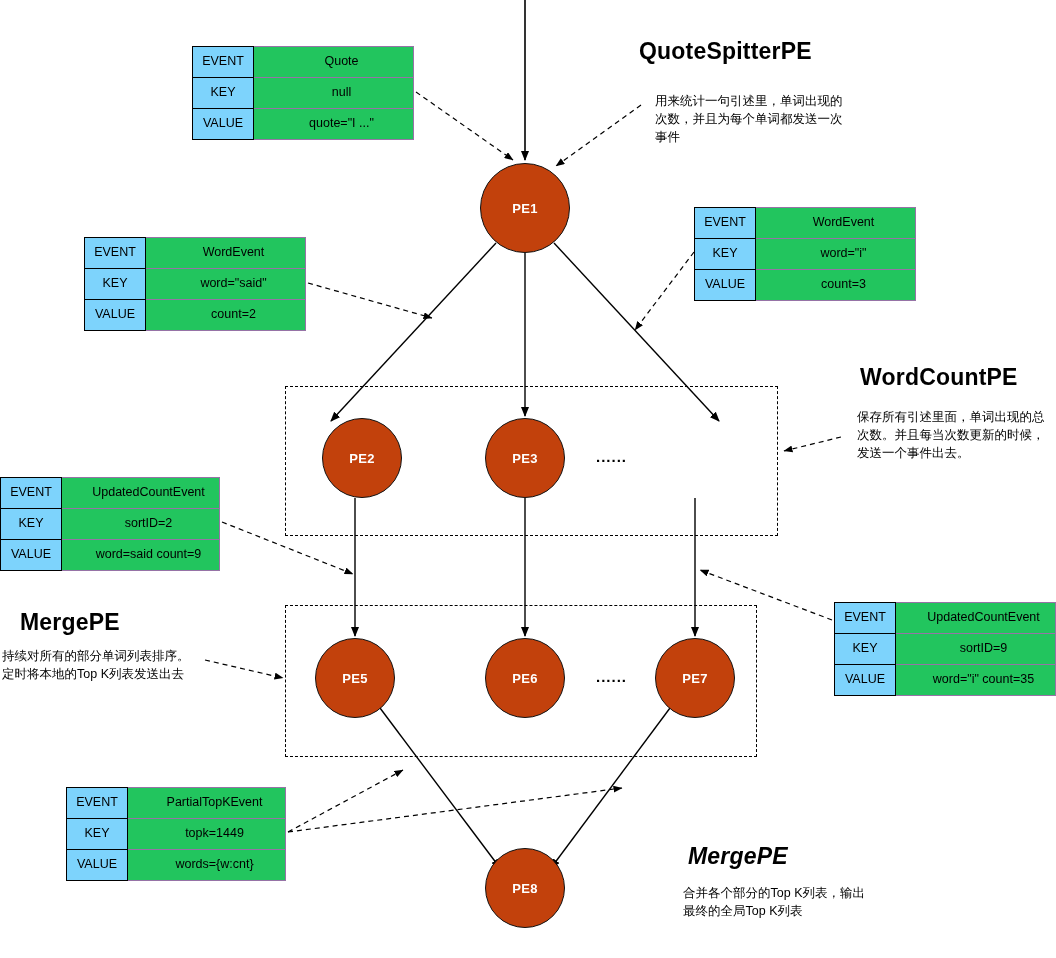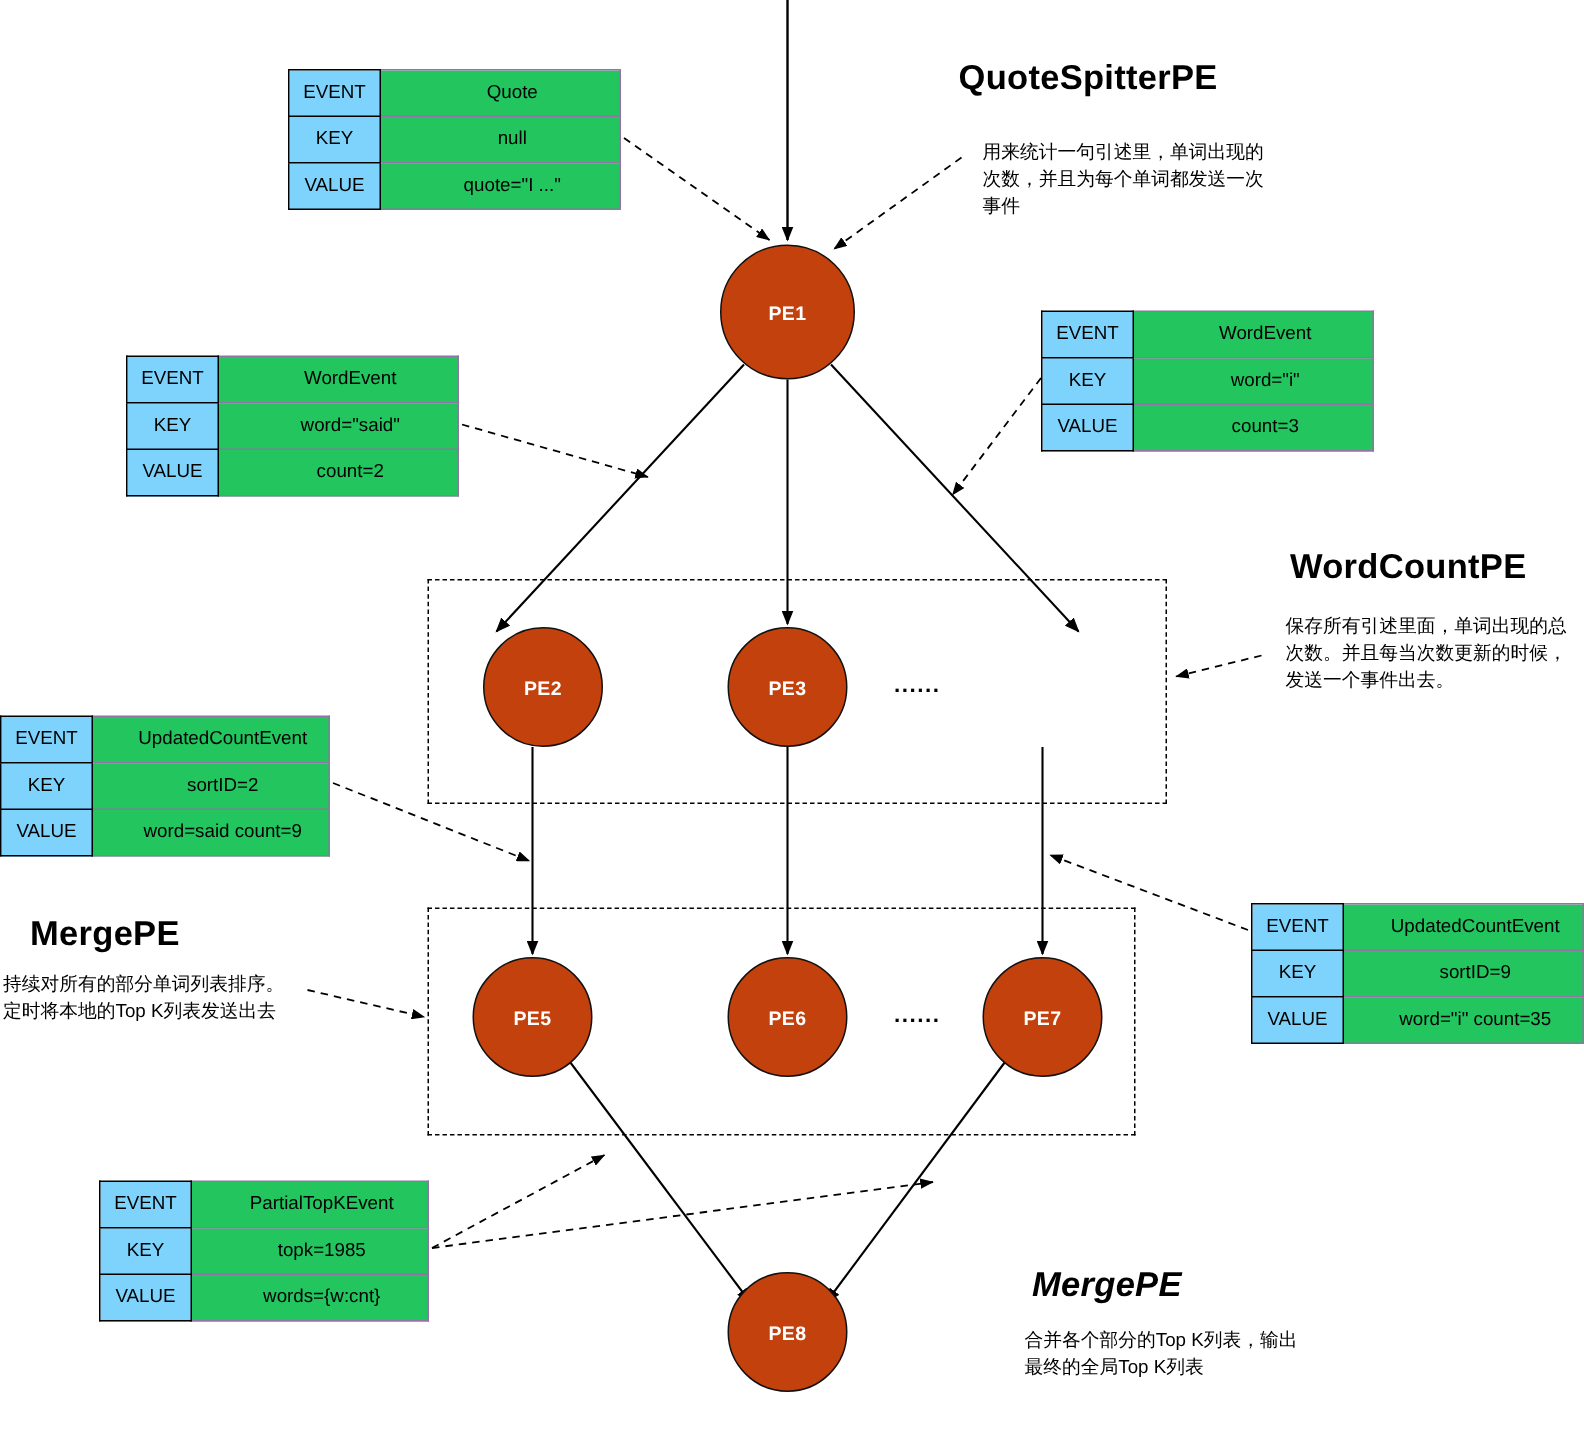--- a/index.html
+++ b/index.html
@@ -233,21 +233,21 @@
     </table>
 
   <table class="evt-table" style="left:66px;top:787px;width:220px;">
     <tbody>
         <tr>
       <td class="lbl">EVENT</td>
       <td class="val">PartialTopKEvent</td>
     </tr>
     <tr>
       <td class="lbl">KEY</td>
-      <td class="val">topk=1985</td>
+      <td class="val">topk=1449</td>
     </tr>
     <tr>
       <td class="lbl">VALUE</td>
       <td class="val">words={w:cnt}</td>
     </tr>
   </tbody>
     </table>
 
   <div class="sect-title" style="left:639px;top:38px;">QuoteSpitterPE</div>
   <div class="sect-note" style="left:655px;top:92px;width:230px;white-space:pre-line;">用来统计一句引述里，单词出现的

